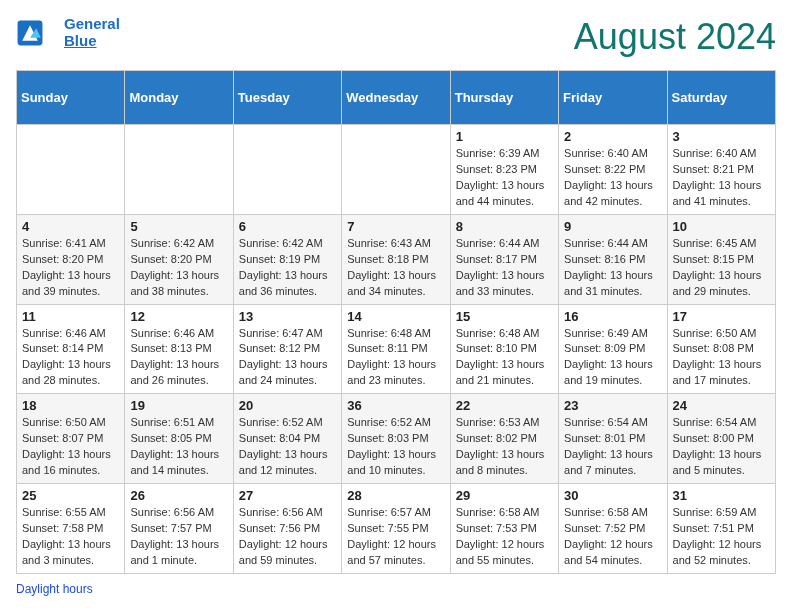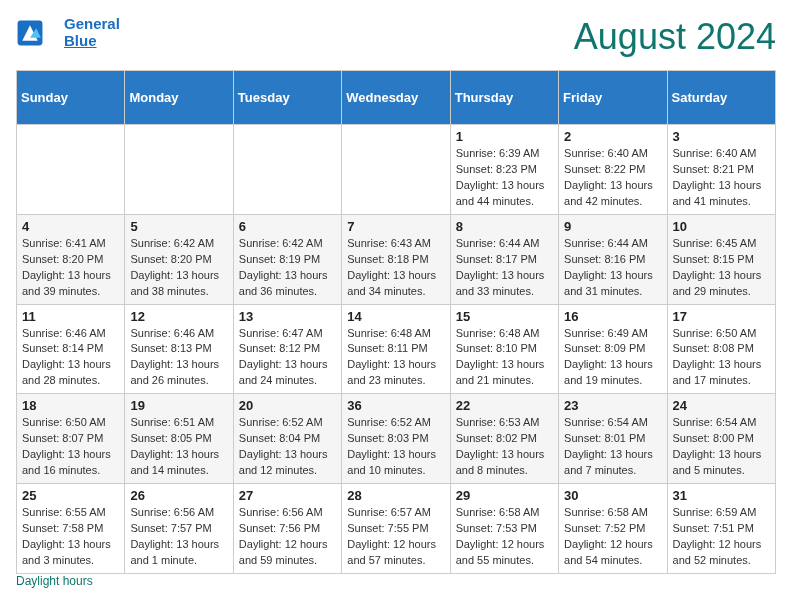--- a/index.html
+++ b/index.html
@@ -69,23 +69,23 @@
       margin-bottom: 2px;
     }
     .day-info {
       color: #333;
       line-height: 1.45;
     }
     .empty-cell {
       background: #fff !important;
     }
     .footer-note {
-      margin-top: 0;
+      margin-top: 8px;
       font-size: 12px;
-      color: #0f766e;
+      color: #1d4ed8;
     }
   </style>
 </head>
 <body>
 
 <div class="header">
   <div class="logo">
     <svg class="logo-icon" viewBox="0 0 36 36">
       <rect x="2" y="2" width="32" height="32" rx="4" fill="#1a6ec4"></rect>
       <polygon points="8,28 18,8 28,28" fill="#fff"></polygon>

